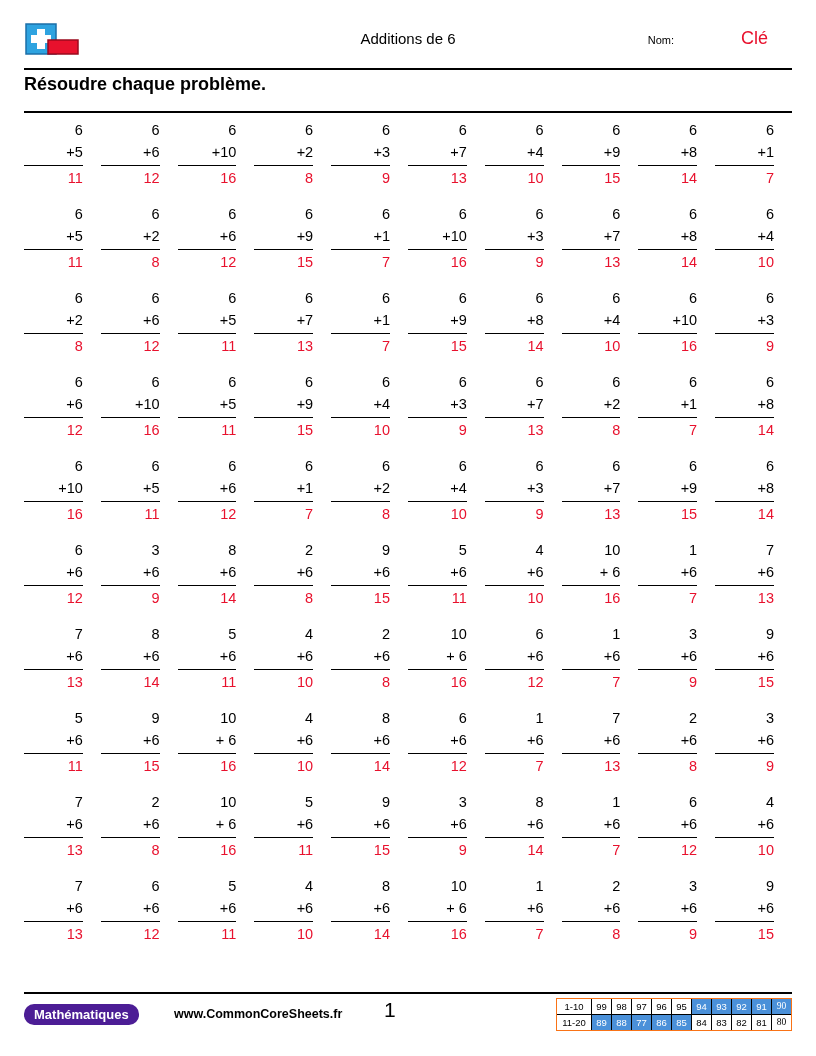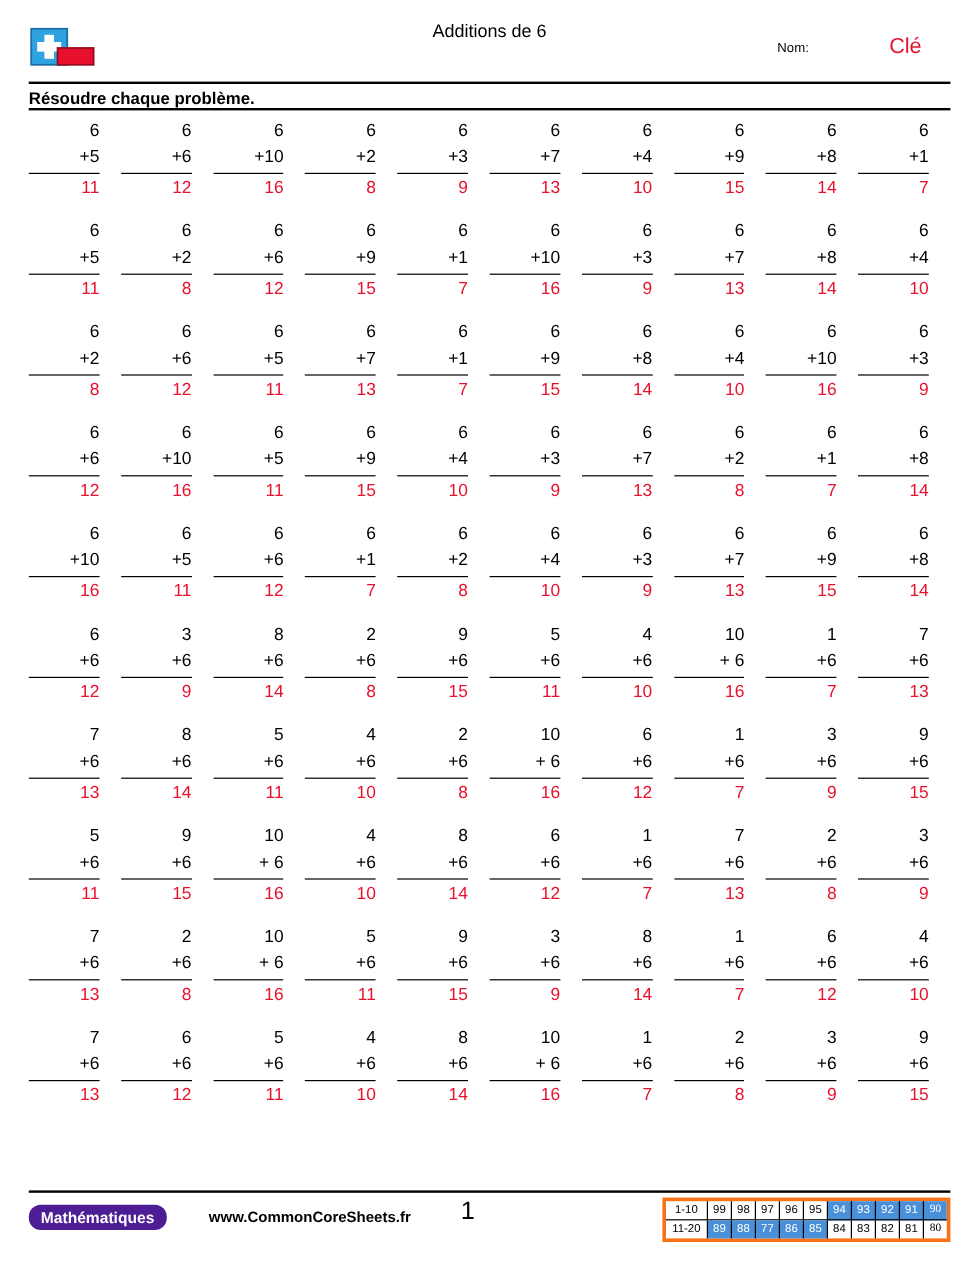--- a/index.html
+++ b/index.html
@@ -30,21 +30,21 @@
     position: absolute;
     left: 0;
     top: 4px;
     width: 64px;
     height: 42px;
   }
   .title {
     position: absolute;
     left: 0;
     right: 0;
-    top: 0;
+    top: 12px;
     text-align: center;
     font-size: 15px;
     color: #000;
   }
   .name-label {
     position: absolute;
     right: 118px;
     top: 16px;
     font-size: 11px;
     color: #000;
@@ -56,24 +56,24 @@
     font-size: 18px;
     font-weight: normal;
     color: #e8112d;
   }
   .rule {
     border: none;
     border-top: 2px solid #000;
     margin: 0;
   }
   .instructions {
-    font-size: 14px;
+    font-size: 18px;
     font-weight: bold;
     margin: 4px 0 0 0;
-    padding-bottom: 0;
+    padding-bottom: 16px;
   }
   
   .grid {
     margin-top: 6px;
   }
   .row {
     display: flex;
     height: 84px;
   }
   .cell {
@@ -134,21 +134,21 @@
   .page-num {
     position: absolute;
     left: 360px;
     top: 2px;
     font-size: 21px;
   }
   .score-box {
     position: absolute;
     right: 0;
     top: 2px;
-    border: 3px solid #f97316;
+    border: 1px solid #f97316;
   }
   .score-row {
     display: flex;
   }
   .score-label {
     width: 34px;
     font-size: 9.5px;
     text-align: center;
     border-right: 1px solid #000;
     line-height: 15px;

